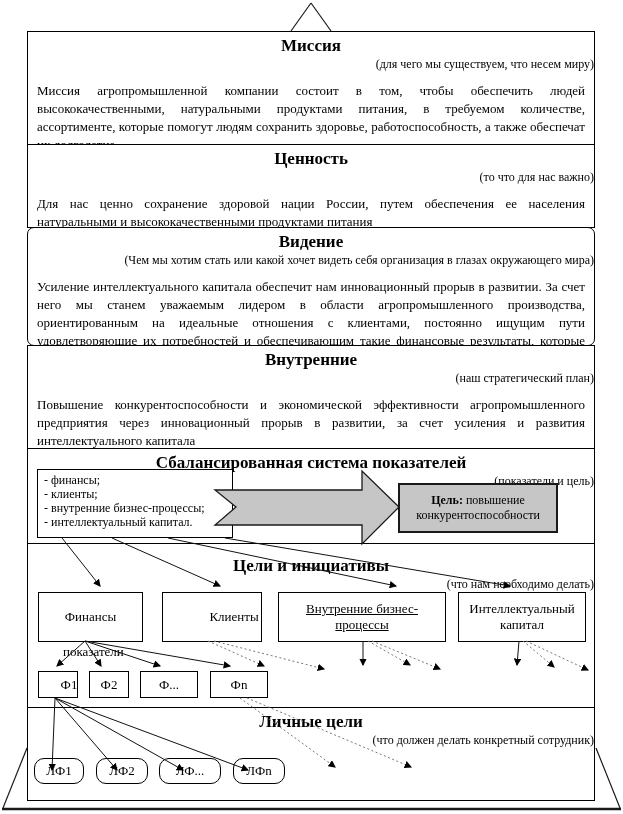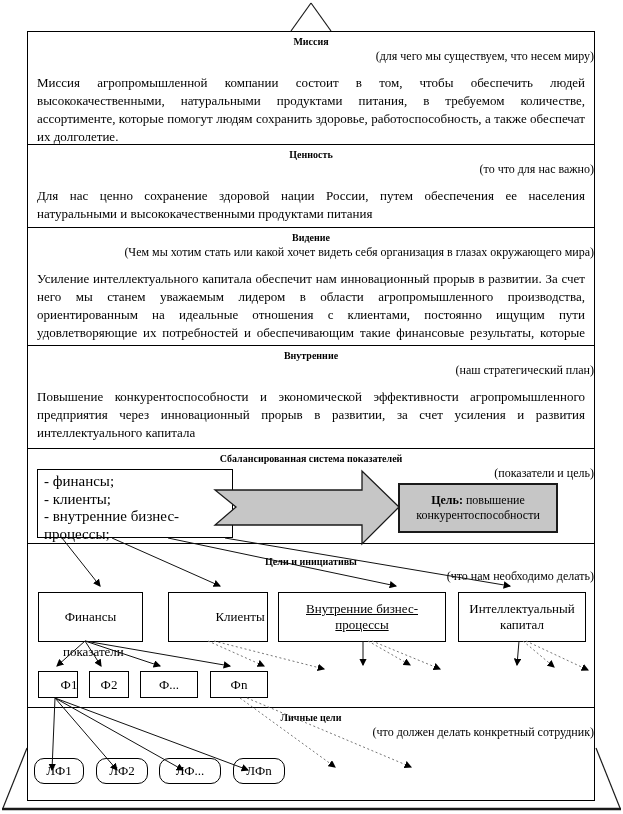--- a/index.html
+++ b/index.html
@@ -1,24 +1,24 @@
 <!DOCTYPE html>
 <html><head>
 <meta charset="utf-8">
 <style>
   html,body{margin:0;padding:0;background:#fff;}
   #canvas{position:relative;width:623px;height:814px;background:#fff;color:#000;
           font-family:"Liberation Serif","DejaVu Serif",serif;overflow:hidden;}
   .section{position:absolute;left:27px;width:568px;border:1px solid #000;background:#fff;box-sizing:border-box;}
-  .sec-title{margin-top:4px;text-align:center;font-weight:bold;font-size:10px;line-height:1.15;}
+  .sec-title{margin-top:4px;text-align:center;font-weight:bold;font-size:17px;line-height:1.15;}
   .sec-sub{margin-top:1px;text-align:right;font-size:12px;line-height:1.2;}
   .sec-body{margin-top:11px;padding:0 9px;text-align:justify;font-size:13px;line-height:1.38;}
   
   .persp-box{position:absolute;left:9px;top:20px;width:196px;height:69px;border:1px solid #000;
-             box-sizing:border-box;padding:3px 6px;font-size:15px;line-height:1.18;background:#fff;}
+             box-sizing:border-box;padding:3px 6px;font-size:12px;line-height:1.18;background:#fff;}
   .goal-box{position:absolute;left:370px;top:34px;width:160px;height:50px;border:2px solid #1a1a1a;
             background:#c6c6c6;box-sizing:border-box;display:flex;align-items:center;justify-content:center;
             text-align:center;font-size:12px;line-height:1.25;padding:2px;}
   
   .cat-box{position:absolute;top:48px;height:50px;border:1px solid #000;box-sizing:border-box;
            display:flex;align-items:center;justify-content:center;text-align:center;
            font-size:13px;line-height:1.25;background:#fff;padding:0 4px;}
   .indicators-label{position:absolute;left:35px;top:100px;font-size:13px;}
   .small-box{position:absolute;border:1px solid #000;box-sizing:border-box;background:#fff;
              display:flex;align-items:center;justify-content:center;font-size:13px;}
@@ -36,21 +36,21 @@
     <div class="sec-sub">(для чего мы существуем, что несем миру)</div>
     <div class="sec-body">Миссия агропромышленной компании состоит в том, чтобы обеспечить людей высококачественными, натуральными продуктами питания, в требуемом количестве, ассортименте, которые помогут людям сохранить здоровье, работоспособность, а также обеспечат их долголетие.</div>
   </div>
 
   <div class="section" style="top:144px;height:84px;">
     <div class="sec-title">Ценность</div>
     <div class="sec-sub">(то что для нас важно)</div>
     <div class="sec-body">Для нас ценно сохранение здоровой нации России, путем обеспечения ее населения натуральными и высококачественными продуктами питания</div>
   </div>
 
-  <div class="section" style="top:227px;height:119px;">
+  <div class="section" style="top:227px;height:119px;border-radius:7px;">
     <div class="sec-title">Видение</div>
     <div class="sec-sub">(Чем мы хотим стать или какой хочет видеть себя организация в глазах окружающего мира)</div>
     <div class="sec-body">Усиление интеллектуального капитала обеспечит нам инновационный прорыв в развитии. За счет него мы станем уважаемым лидером в области агропромышленного производства, ориентированным на идеальные отношения с клиентами, постоянно ищущим пути удовлетворяющие их потребностей и обеспечивающим такие финансовые результаты, которые поставят нас в пятерку лидеров отрасли.</div>
   </div>
 
   <div class="section" style="top:345px;height:104px;">
     <div class="sec-title">Внутренние</div>
     <div class="sec-sub">(наш стратегический план)</div>
     <div class="sec-body">Повышение конкурентоспособности и экономической эффективности агропромышленного предприятия через инновационный прорыв в развитии, за счет усиления и развития интеллектуального капитала</div>
   </div>
@@ -66,21 +66,21 @@
     </div>
     <div class="goal-box" style="background: rgb(198, 198, 198);">
       <span><b>Цель:</b><span> повышение конкурентоспособности</span></span>
     </div>
   </div>
 
   <div class="section" style="top:543px;height:165px;">
     <div class="sec-title" style="margin-top:12px;">Цели и инициативы</div>
     <div class="sec-sub">(что нам необходимо делать)</div>
     <div class="cat-box" style="left:10px;width:105px;">Финансы</div>
-    <div class="cat-box" style="left:140px;width:100px;padding-left:48px;">Клиенты</div>
+    <div class="cat-box" style="left:134px;width:100px;padding-left:48px;">Клиенты</div>
     <div class="cat-box" style="left:250px;width:168px;text-decoration:underline;">Внутренние бизнес-процессы</div>
     <div class="cat-box" style="left:430px;width:128px;">Интеллектуальный капитал</div>
     <div class="indicators-label">показатели</div>
     <div class="small-box f-box" style="left:10px;width:40px;padding-left:22px;">Ф1</div>
     <div class="small-box f-box" style="left:61px;width:40px;">Ф2</div>
     <div class="small-box f-box" style="left:112px;width:58px;">Ф...</div>
     <div class="small-box f-box" style="left:182px;width:58px;">Фn</div>
   </div>
 
   <div class="section" style="top:707px;height:94px;">

